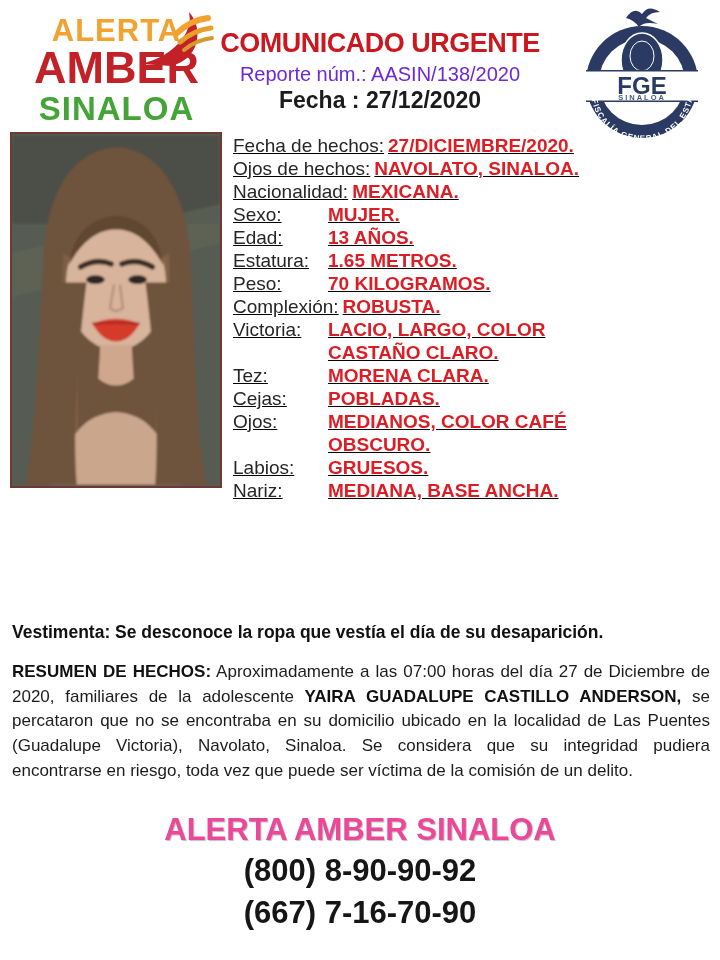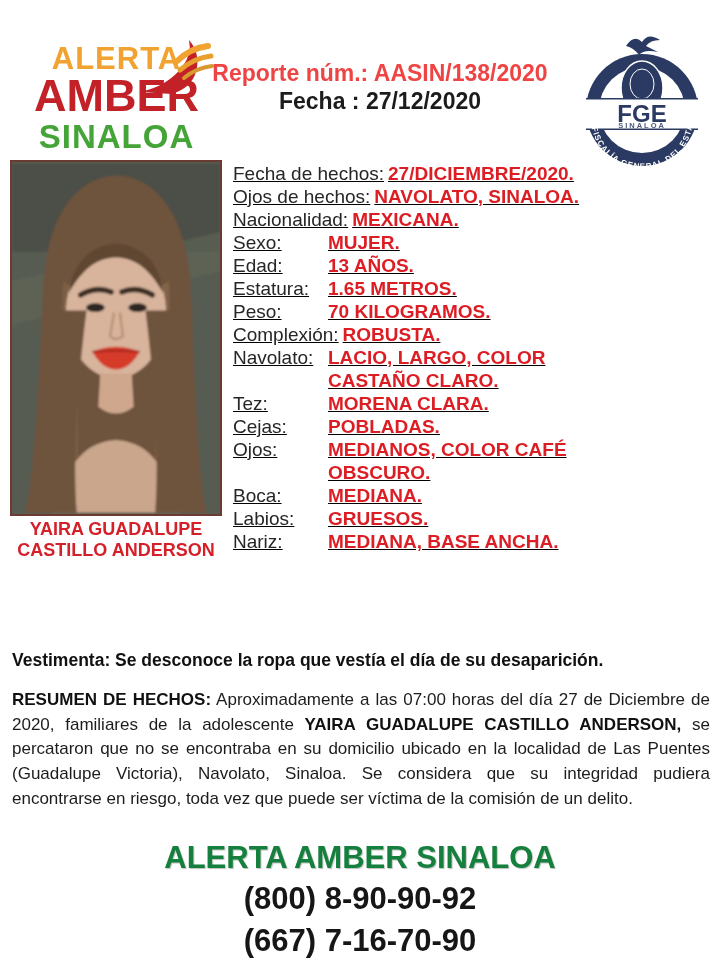--- a/index.html
+++ b/index.html
@@ -1,29 +1,29 @@
 <!DOCTYPE html>
 <html><head>
 <meta charset="utf-8">
 <style>
   * { margin:0; padding:0; box-sizing:border-box; }
   html,body { background:#ffffff; }
   body { width:720px; height:960px; font-family:"Liberation Sans", sans-serif; position:relative; overflow:hidden; }
-  .page { position:absolute; inset:0; background:#fff;margin-top:28px; }
+  .page { position:absolute; inset:0; background:#fff; }
 
   
   .logo { position:absolute; left:24px; top:16px; width:185px; text-align:center; line-height:0.95; }
   .logo .l1 { font-size:31px; font-weight:bold; letter-spacing:1px; color:#F2A230; }
   .logo .l2 { font-size:45px; font-weight:bold; letter-spacing:0px; color:#C22127; margin-top:2px; }
   .logo .l3 { font-size:33px; font-weight:bold; letter-spacing:1px; color:#44A438; margin-top:3px; }
   .swoosh { position:absolute; left:138px; top:8px; }
 
   .title-block { position:absolute; left:205px; top:28px; width:350px; text-align:center; }
   .title-block .title { font-size:27px; font-weight:bold; letter-spacing:-0.5px; color:#CB171E; }
-  .title-block .report { font-size:23px; font-weight:bold; color:#ef4444; margin-top:4px; }
+  .title-block .report { font-size:20px; font-weight:normal; color:#6d28d9; margin-top:4px; }
   .title-block .date { font-size:23px; font-weight:bold; color:#1c1c1c; margin-top:1px; }
 
   .badge { position:absolute; right:12px; top:2px; }
   .badge text { font-family:"Liberation Sans", sans-serif; }
 
   
   .photo { position:absolute; left:10px; top:132px; width:212px; height:356px; border:2px solid #6b3a33; background:#595e53; }
   .photo svg { display:block; }
   .caption { position:absolute; left:0px; top:491px; width:232px; text-align:center; font-weight:bold; font-size:18px; line-height:1.18; color:#D5202A; }
 
@@ -33,41 +33,42 @@
   .fl { min-width:95px; color:#262626; white-space:nowrap; padding-right:4px; }
   .fv { font-weight:bold; color:#DD1D24; max-width:300px; }
 
   
   .clothing { position:absolute; left:12px; top:622px; width:700px; font-size:17.5px; font-weight:bold; color:#111; }
   .summary { position:absolute; left:12px; top:660px; width:698px; font-size:17px; line-height:1.45; color:#1c1c1c; text-align:justify; }
   .summary b { color:#111; }
 
   
   .footer { position:absolute; left:0; top:812px; width:720px; text-align:center; }
-  .footer .ft { font-size:31px; font-weight:bold; letter-spacing:0px; color:#15803d; text-shadow:1px 1px 1px rgba(0,0,0,0.25); }
+  .footer .ft { font-size:31px; font-weight:bold; letter-spacing:0px; color:#ec4899; text-shadow:1px 1px 1px rgba(0,0,0,0.25); }
   .footer .ph { font-size:31px; font-weight:bold; color:#161616; line-height:1.24; margin-top:4px;text-align:center; }
 </style>
 </head>
 <body>
 
 <div class="page">
 
   <div class="logo">
     <div class="l1">ALERTA</div>
     <div class="l2">AMBER</div>
     <div class="l3">SINALOA</div>
   </div>
   <svg class="swoosh" width="78" height="60" viewBox="0 0 78 60">
     <path d="M2,56 Q30,50 45,30 Q54,17 51,4 Q63,18 58,36 Q53,52 34,58 Z" fill="#C22127"></path>
     <path d="M38,26 Q52,12 70,10" stroke="#F2A230" stroke-width="6" fill="none" stroke-linecap="round"></path>
     <path d="M42,34 Q56,22 73,20" stroke="#E8A02C" stroke-width="5" fill="none" stroke-linecap="round"></path>
     <path d="M46,42 Q58,32 74,30" stroke="#D8992E" stroke-width="4" fill="none" stroke-linecap="round"></path>
   </svg>
 
   <div class="title-block">
+    <div class="title">COMUNICADO URGENTE</div>
     <div class="report">Reporte núm.: AASIN/138/2020</div>
     <div class="date">Fecha : 27/12/2020</div>
   </div>
 
   <svg class="badge" width="132" height="140" viewBox="0 0 132 140">
     <path d="M50,16 Q58,4 66,12 Q72,2 84,10 Q74,10 70,16 L82,22 Q68,19 63,25 Q58,18 50,16 Z" fill="#2A3A62"></path>
     <circle cx="66" cy="80" r="56" fill="#2A3A62"></circle>
     <circle cx="66" cy="80" r="43" fill="#ffffff"></circle>
     <ellipse cx="66" cy="58" rx="21" ry="27" fill="#2A3A62" stroke="#ffffff" stroke-width="1.5"></ellipse>
     <ellipse cx="66" cy="54" rx="12" ry="15" fill="none" stroke="#ffffff" stroke-width="1"></ellipse>
@@ -106,24 +107,20 @@
         <path d="M112,131 Q127,125 143,134" stroke="#3a2d24" stroke-width="5.5" fill="none" stroke-linecap="round"></path>
         <ellipse cx="85" cy="147" rx="9.5" ry="4.5" fill="#2e2620"></ellipse>
         <ellipse cx="128" cy="147" rx="9.5" ry="4.5" fill="#2e2620"></ellipse>
         <path d="M104,152 L100,176 Q106,182 113,176 L110,152" fill="none" stroke="#bb9277" stroke-width="2.5"></path>
         <path d="M82,192 Q106,182 130,192 Q120,210 106,210 Q92,210 82,192 Z" fill="#d63a2c"></path>
         <path d="M82,192 Q106,190 130,192" stroke="#a52518" stroke-width="2" fill="none"></path>
       </g>
     </svg>
   </div>
 
-  <div class="caption">
-    <div>YAIRA GUADALUPE</div>
-    <div>CASTILLO ANDERSON</div>
-  </div>
 
   <div class="fields" id="fields">
     <div class="frow">
       <span class="fl">Fecha de hechos:</span>
       <span class="fv">27/DICIEMBRE/2020.</span>
     </div>
 
     <div class="frow">
       <span class="fl">Ojos de hechos:</span>
       <span class="fv">NAVOLATO, SINALOA.</span>
@@ -153,43 +150,39 @@
       <span class="fl">Peso:</span>
       <span class="fv">70 KILOGRAMOS.</span>
     </div>
 
     <div class="frow">
       <span class="fl">Complexión:</span>
       <span class="fv">ROBUSTA.</span>
     </div>
 
     <div class="frow">
-      <span class="fl">Navolato:</span>
+      <span class="fl">Victoria:</span>
       <span class="fv">LACIO, LARGO, COLOR CASTAÑO CLARO.</span>
     </div>
 
     <div class="frow">
       <span class="fl">Tez:</span>
       <span class="fv">MORENA CLARA.</span>
     </div>
 
     <div class="frow">
       <span class="fl">Cejas:</span>
       <span class="fv">POBLADAS.</span>
     </div>
 
     <div class="frow">
       <span class="fl">Ojos:</span>
       <span class="fv">MEDIANOS, COLOR CAFÉ OBSCURO.</span>
     </div>
 
-    <div class="frow">
-      <span class="fl">Boca:</span>
-      <span class="fv">MEDIANA.</span>
-    </div>
 
     <div class="frow">
       <span class="fl">Labios:</span>
       <span class="fv">GRUESOS.</span>
     </div>
 
     <div class="frow">
       <span class="fl">Nariz:</span>
       <span class="fv">MEDIANA, BASE ANCHA.</span>
     </div>

